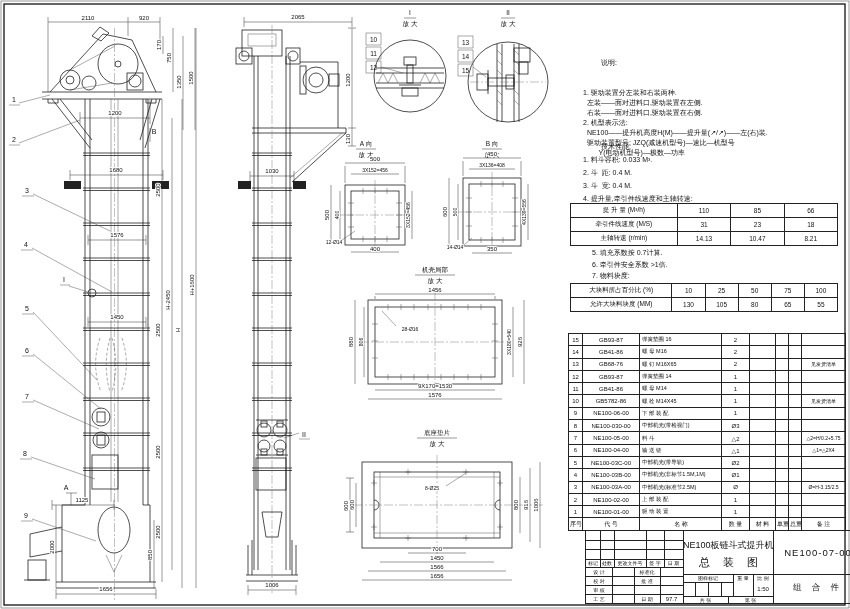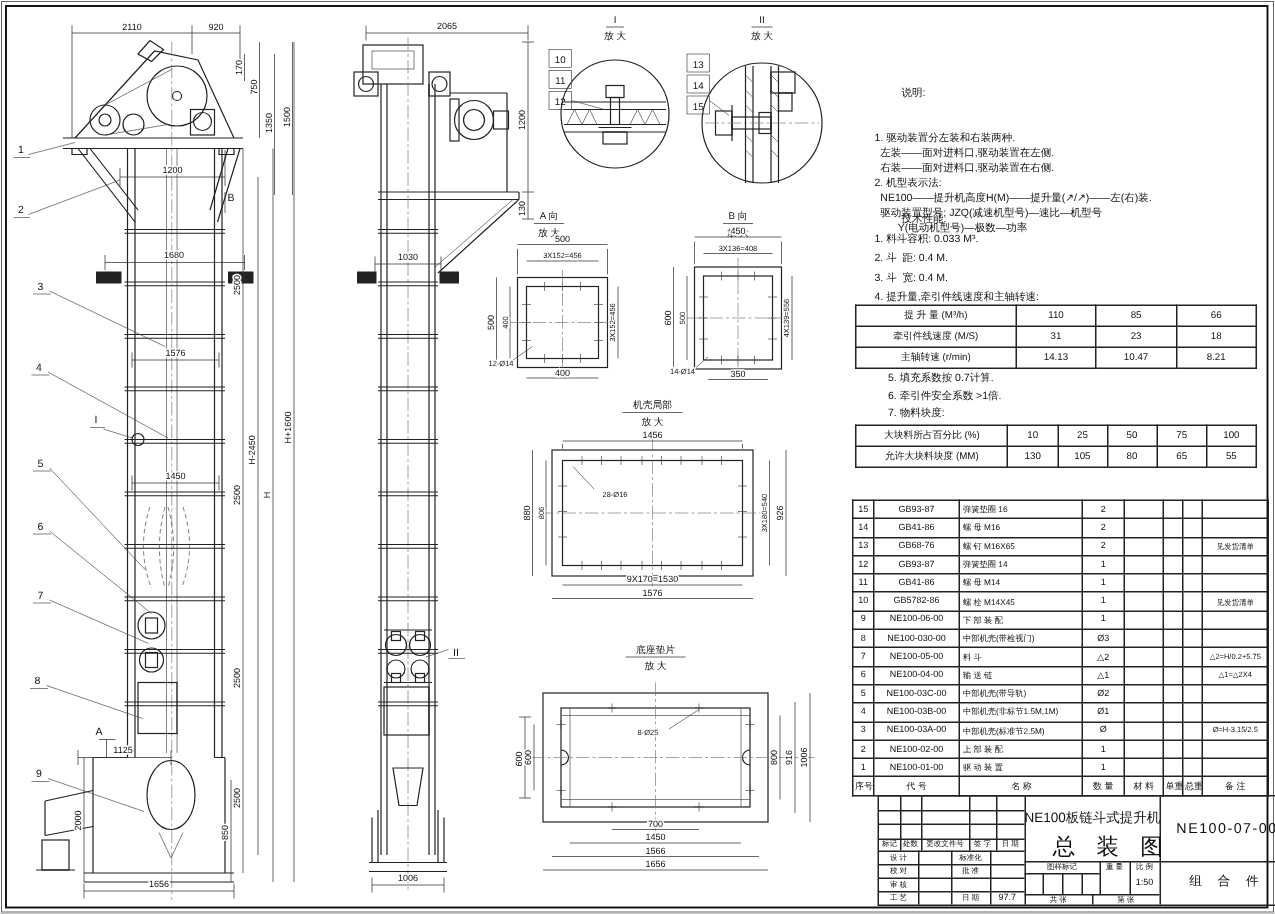--- a/index.html
+++ b/index.html
@@ -602,21 +602,21 @@
   <div class="tb-t" style="left:0;top:38.5px;width:26px;">设 计</div>
   <div class="tb-t" style="left:48px;top:38.5px;width:26px;">标准化</div>
   <div class="tb-t" style="left:0;top:47.5px;width:26px;">校 对</div>
   <div class="tb-t" style="left:48px;top:47.5px;width:26px;">批 准</div>
   <div class="tb-t" style="left:0;top:56.5px;width:26px;">审 核</div>
   <div class="tb-t" style="left:0;top:65.5px;width:26px;">工 艺</div>
   <div class="tb-t" style="left:48px;top:65.5px;width:26px;">日 期</div>
   <div class="tb-t" style="left:74px;top:65px;width:23px;font-size:6px;">97.7</div>
 
   <div class="tb-t" style="left:97px;top:10px;width:90px;font-size:9px;">NE100板链斗式提升机</div>
-  <div class="tb-t" style="left:110px;top:26px;width:90px;font-size:15px;letter-spacing:5px;">总  装  图</div>
+  <div class="tb-t" style="left:100px;top:26px;width:90px;font-size:11px;letter-spacing:5px;">总  装  图</div>
   <div class="hl" style="left:97px;top:43px;width:90px;"></div>
 
   <div class="vl" style="left:147px;top:43px;height:22px;"></div>
   <div class="vl" style="left:167px;top:43px;height:22px;"></div>
   <div class="tb-t" style="left:97px;top:45px;width:50px;">图样标记</div>
   <div class="tb-t" style="left:147px;top:45px;width:20px;">重 量</div>
   <div class="tb-t" style="left:167px;top:45px;width:20px;">比 例</div>
   <div class="hl" style="left:97px;top:51px;width:50px;"></div>
   <div class="vl" style="left:109px;top:51px;height:14px;"></div>
   <div class="vl" style="left:122px;top:51px;height:14px;"></div>

